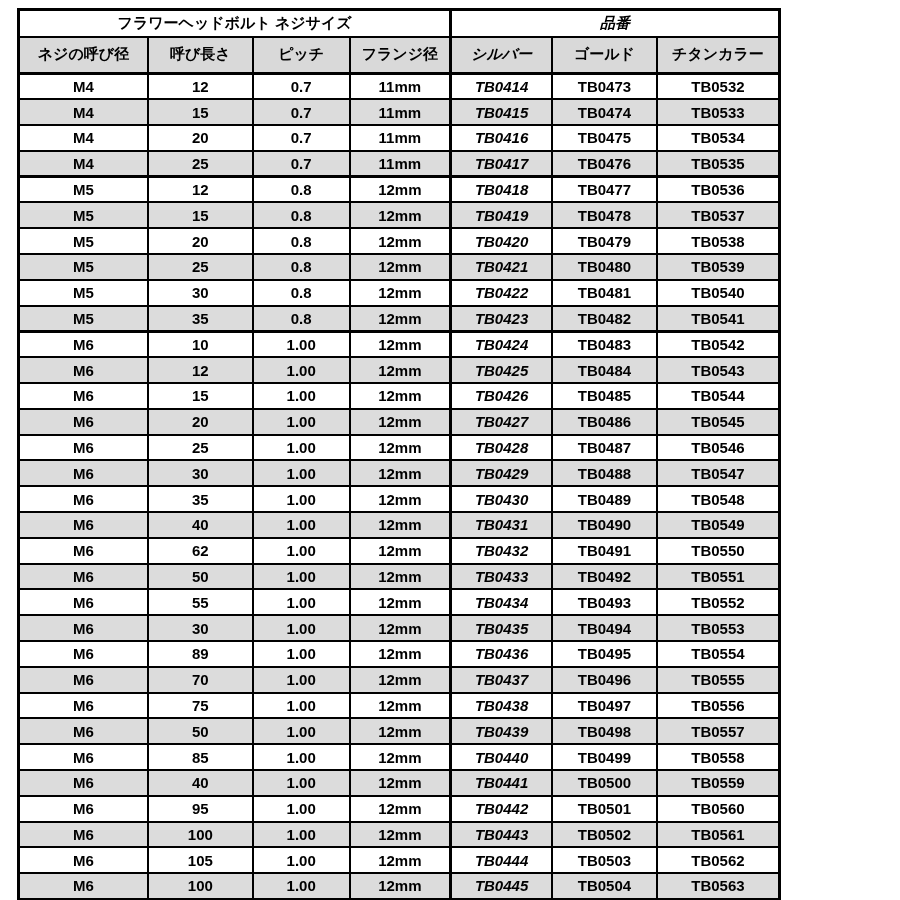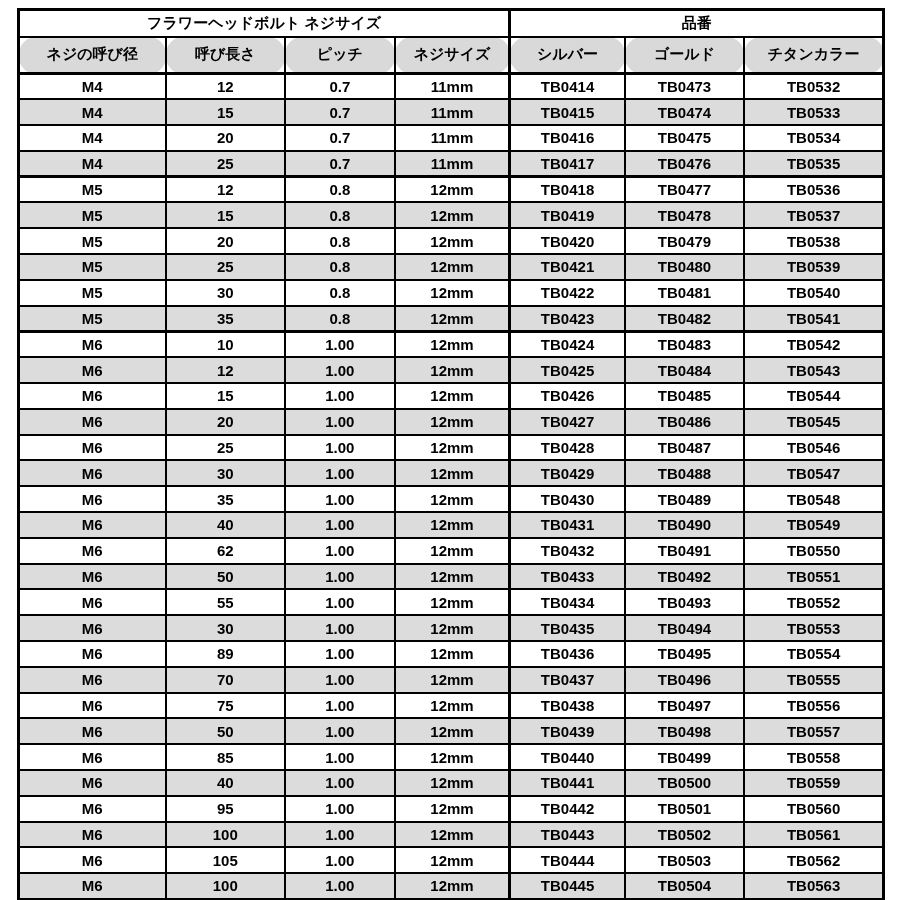--- a/index.html
+++ b/index.html
@@ -11,21 +11,21 @@
   }
   .page {
     position: relative;
     width: 900px; height: 900px;
     background: var(--page-bg, #fff);
     overflow: hidden;
   }
   table.spec-table {
     position: absolute;
     left: 17px; top: 8px;
-    width: 868px;
+    width: 764px;
     border-collapse: collapse;
     table-layout: fixed;
     border: 3px solid var(--border-color, #000);
     color: #000;
     font-weight: bold;
     text-align: center;
   }
   th, td {
     border: 2px solid var(--border-color, #000);
     padding: 0 2px;
@@ -35,30 +35,29 @@
   thead tr.group-header-row th {
     height: 27px;
     background: var(--page-bg, #fff);
     font-size: 15px;
   }
   thead tr.col-header-row th {
     height: 37px;
     background: var(--header-bg, #d9d9d9);
     font-size: 15px;
     border-bottom: 3px solid var(--border-color, #000);
-    border-radius: 17px;
   }
   tbody td {
     height: 25.8px;
     font-size: 15px;
     background: transparent;
   }
   tbody tr { background: var(--page-bg, #fff); }
   tbody tr:nth-child(even) { background: var(--row-alt-bg, #dcdcdc); }
-  .section-start { border-left: 3px solid var(--border-color, #000); }
+  .section-start { border-left: 3px solid var(--border-color, #000); font-style: italic; }
   tbody tr.group-start td { border-top: 3px solid var(--border-color, #000); }
 </style>
 </head>
 <body>
 
 <div class="page">
   <table class="spec-table">
     <colgroup>
       <col style="width:17%">
       <col style="width:13.8%">
@@ -70,21 +69,21 @@
     </colgroup>
     <thead>
       <tr class="group-header-row">
         <th colspan="4">フラワーヘッドボルト ネジサイズ</th>
         <th class="section-start" colspan="3">品番</th>
       </tr>
       <tr class="col-header-row">
         <th>ネジの呼び径</th>
         <th>呼び長さ</th>
         <th>ピッチ</th>
-        <th>ネジサイズ</th>
+        <th>フランジ径</th>
         <th class="section-start">シルバー</th>
         <th>ゴールド</th>
         <th>チタンカラー</th>
       </tr>
     </thead>
     <tbody>
         <tr>
           <td>M4</td>
           <td>12</td>
           <td>0.7</td>

